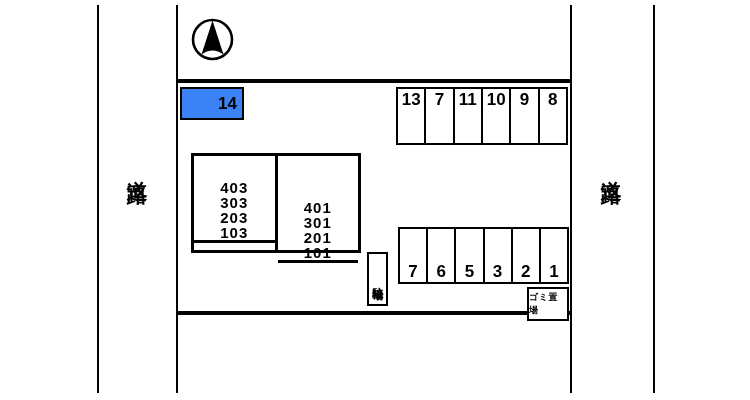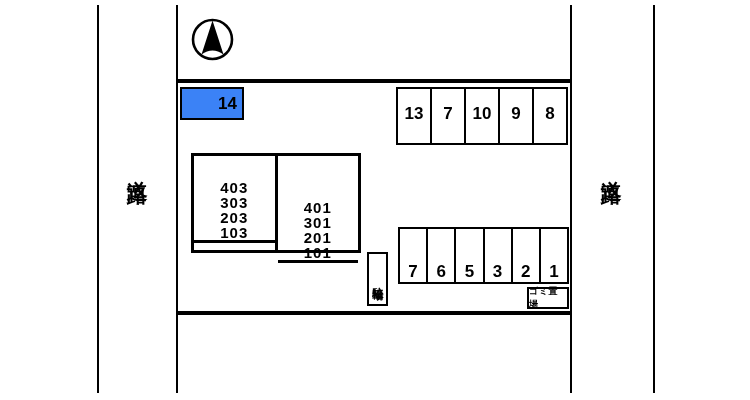--- a/index.html
+++ b/index.html
@@ -95,21 +95,21 @@
   .pcell {
     flex: 1;
     border-right: 2px solid #000;
     display: flex;
     justify-content: center;
     font-size: 17px;
     font-weight: bold;
     line-height: 1;
   }
   .pcell:last-child { border-right: none; }
-  .prow.top .pcell    { align-items: flex-start; padding-top: 16px; }
+  .prow.top .pcell    { align-items: flex-start; padding-top: 2px; }
   .prow.bottom .pcell { align-items: flex-end;  padding-bottom: 2px; }
 
   
   .building {
     position: absolute;
     left: 191px;
     top: 153px;
     width: 170px;
     height: 100px;
     border: 3px solid #000;
@@ -160,21 +160,21 @@
     letter-spacing: 1px;
     line-height: 1;
   }
 
   
   .garbage-box {
     position: absolute;
     left: 527px;
     top: 287px;
     width: 42px;
-    height: 22px;
+    height: 34px;
     border: 2px solid #000;
     background: #fff;
     display: flex;
     align-items: center;
     justify-content: center;
     font-size: 9px;
     font-weight: bold;
     letter-spacing: 0.5px;
   }
 </style>
@@ -198,20 +198,21 @@
     <path d="M22.5 3.5 L11.5 37.5 Q22.5 29.5 33.5 37.5 Z" fill="#000"></path>
   </svg>
 
   <div class="space14">
     <span>14</span>
   </div>
 
   <div class="prow top">
     <div class="pcell">13</div>
     <div class="pcell">7</div>
+    <div class="pcell">11</div>
     <div class="pcell">10</div>
     <div class="pcell">9</div>
     <div class="pcell">8</div>
   </div>
 
   <div class="building">
     <div class="bcol">
       <div class="rooms">
         <div class="room">403</div>
         <div class="room">303</div>

